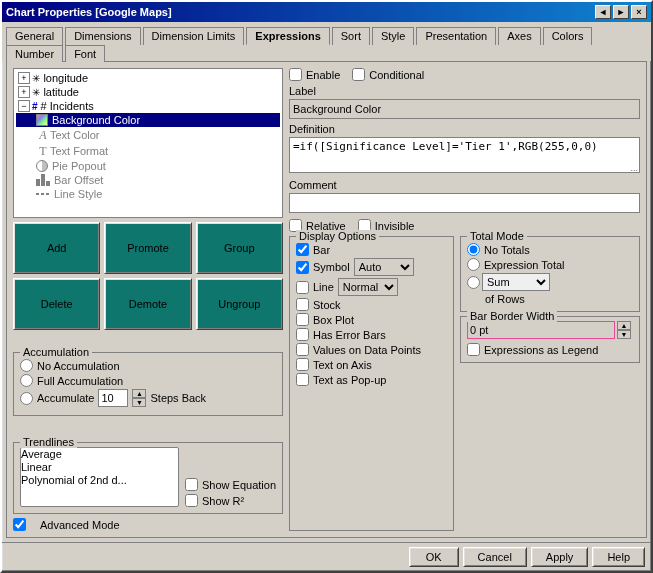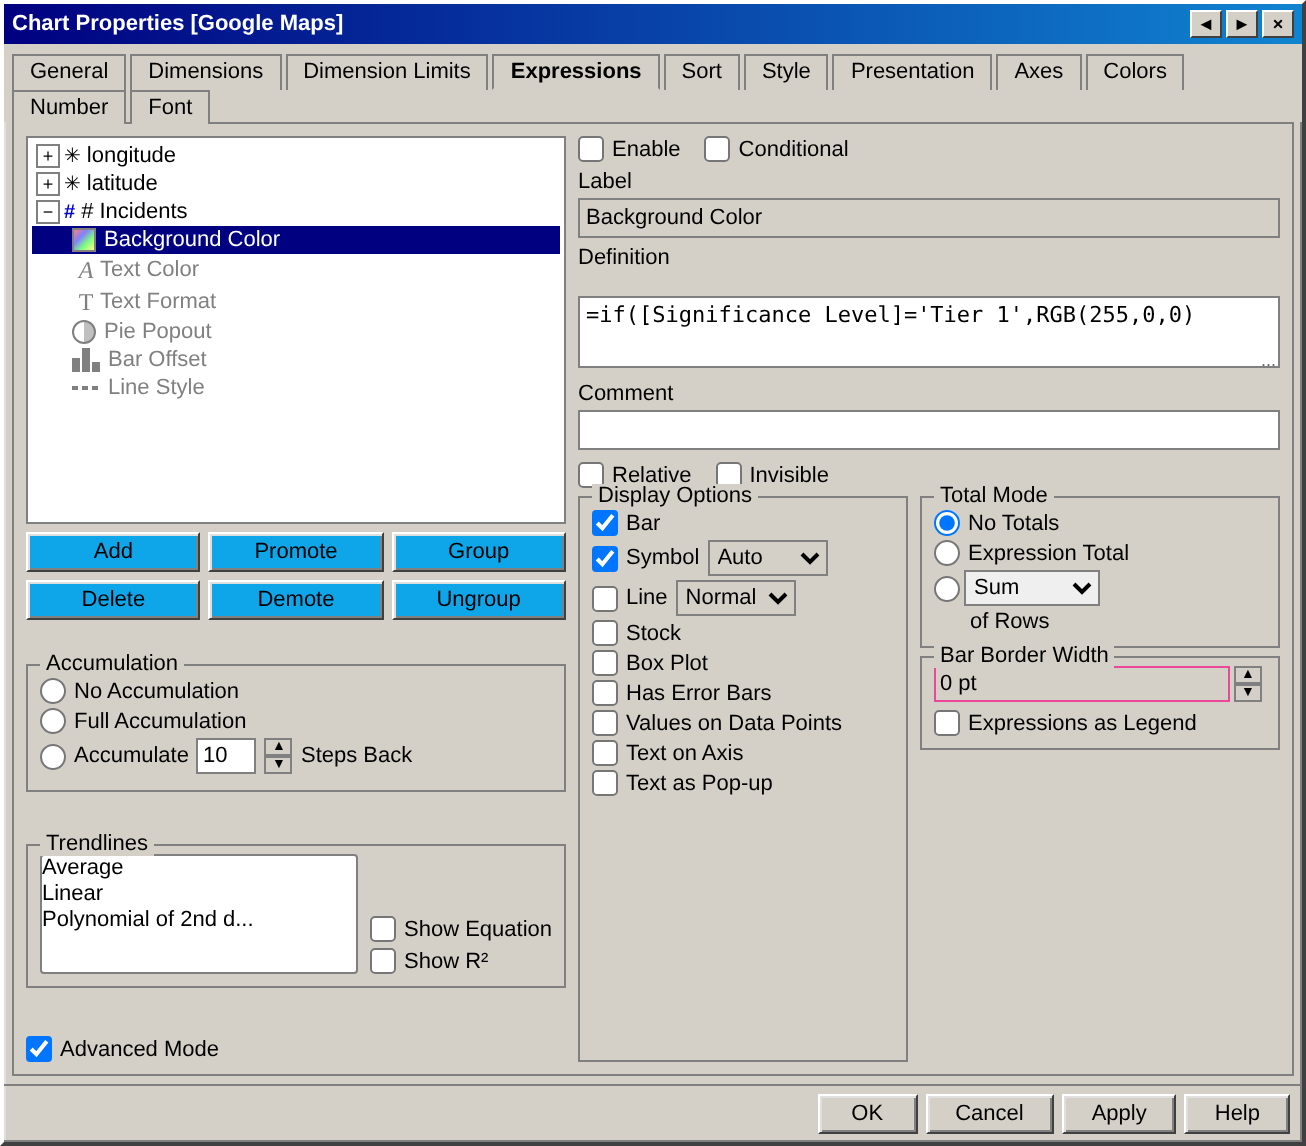--- a/index.html
+++ b/index.html
@@ -135,22 +135,22 @@
     }
     
     .btn-row {
       display: flex;
       gap: 4px;
       justify-content: space-between;
     }
     
     .win-btn {
       flex: 1;
-      padding: 3px 8px;
-      background: #0ea5e9;
+      padding: 19px 8px;
+      background: #0f766e;
       border: 1px solid #ffffff;
       border-right-color: #404040;
       border-bottom-color: #404040;
       box-shadow: inset 1px 1px #dfdfdf, inset -1px -1px #808080;
       cursor: pointer;
       font-size: 11px;
       text-align: center;
     }
     
     .section-box {
@@ -244,23 +244,23 @@
     .check-row {
       display: flex;
       align-items: center;
       gap: 4px;
       font-size: 11px;
     }
     
     .adv-mode {
       display: flex;
       align-items: center;
-      gap: 4px;
-      font-size: 11px;
-      margin-top: 20px;
+      gap: 14px;
+      font-size: 11px;
+      margin-top: 0;
     }
     
     
     .right-panel {
       flex: 1;
       display: flex;
       flex-direction: column;
       gap: 4px;
     }
     
@@ -296,21 +296,20 @@
     
     .definition-input {
       width: 100%;
       height: 36px;
       border: 1px solid #808080;
       background: white;
       font-size: 11px;
       padding: 2px 3px;
       resize: none;
       font-family: monospace;
-      margin-top: 11px;
     }
     
     .def-row {
       position: relative;
     }
     
     .def-dots {
       position: absolute;
       bottom: 2px;
       right: 2px;

